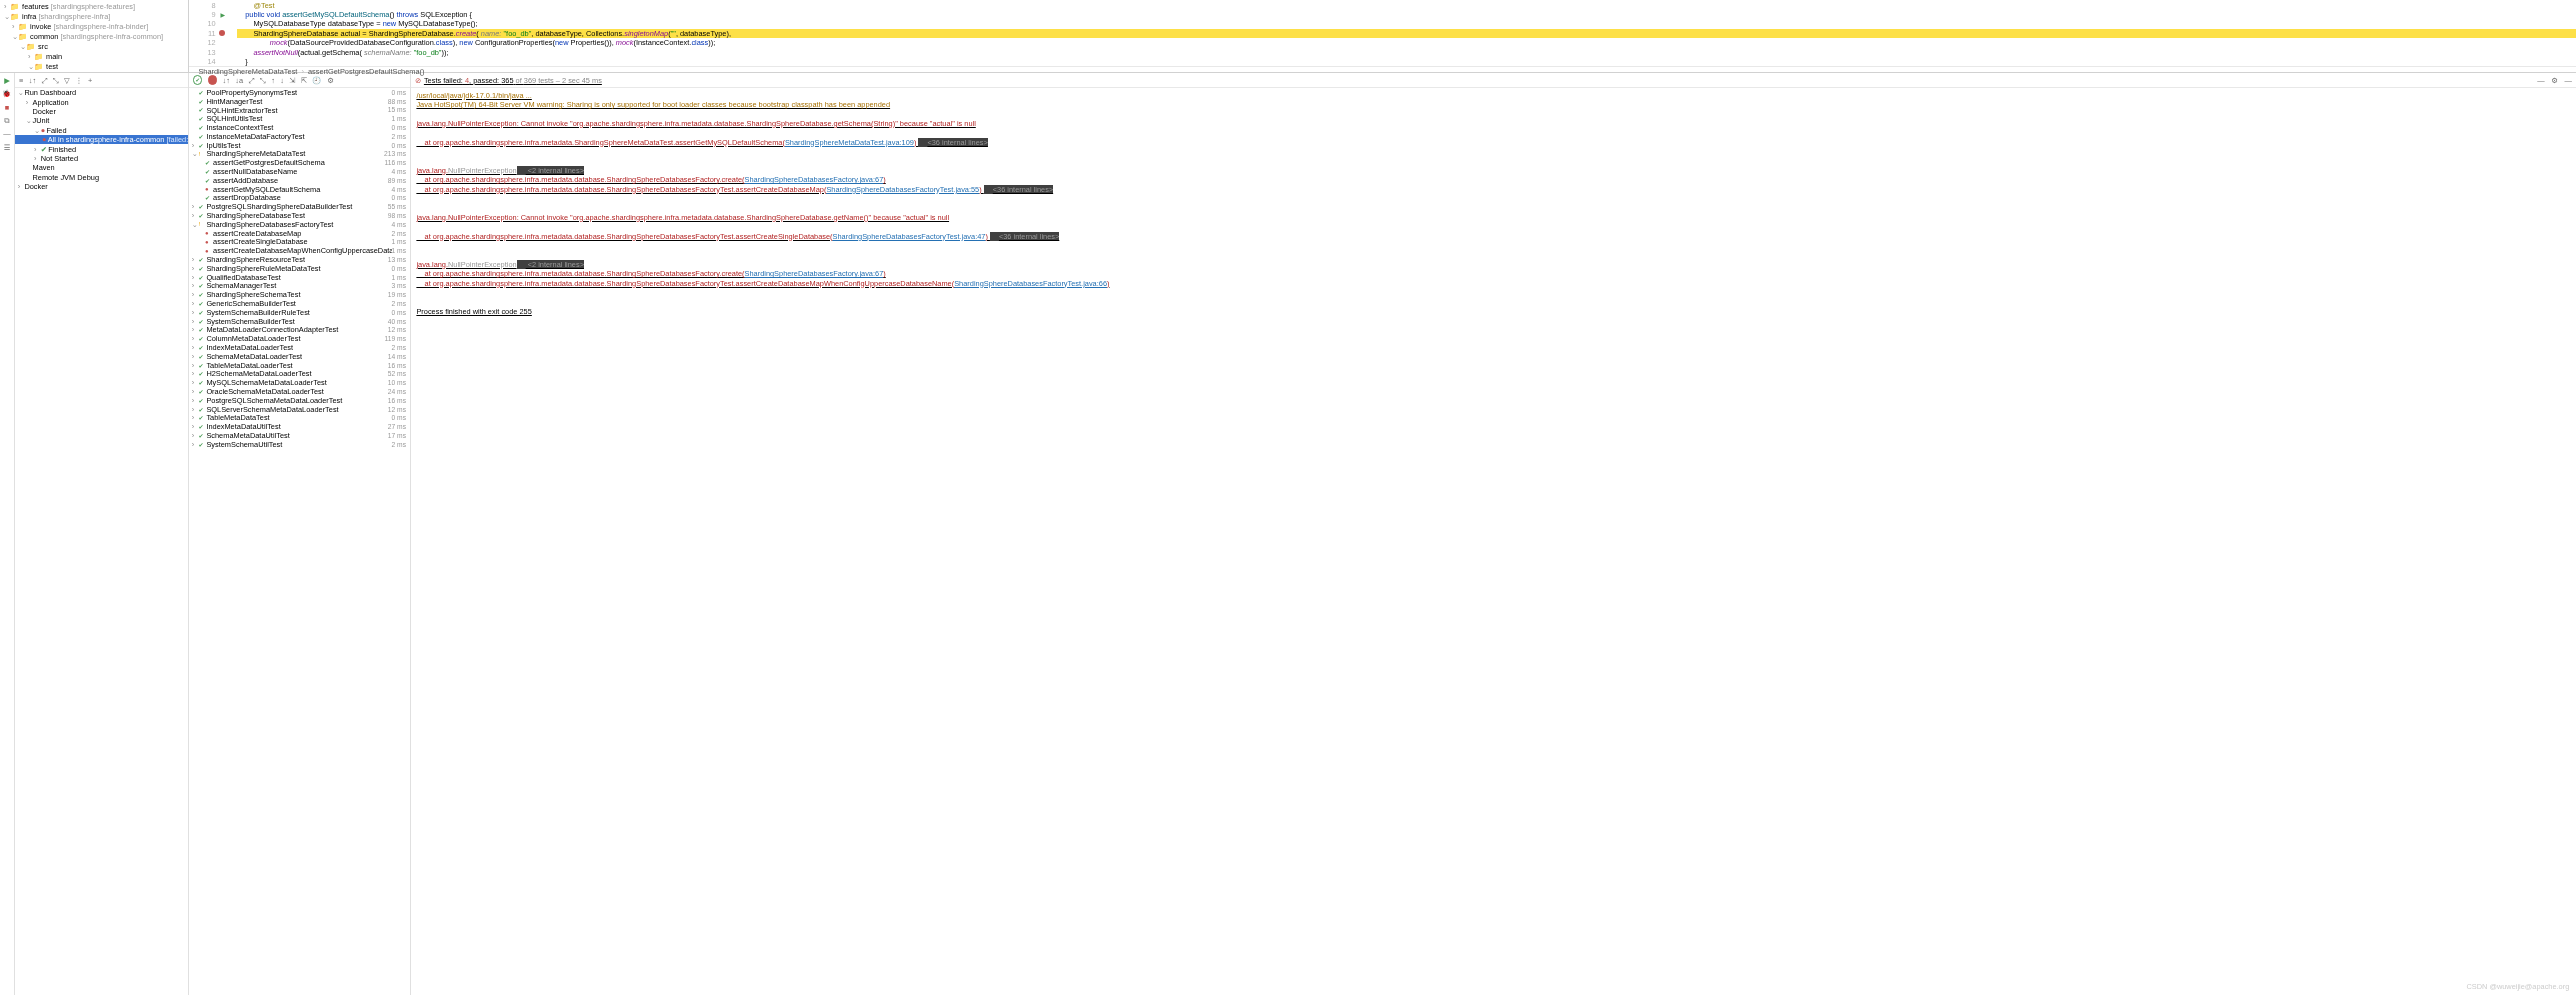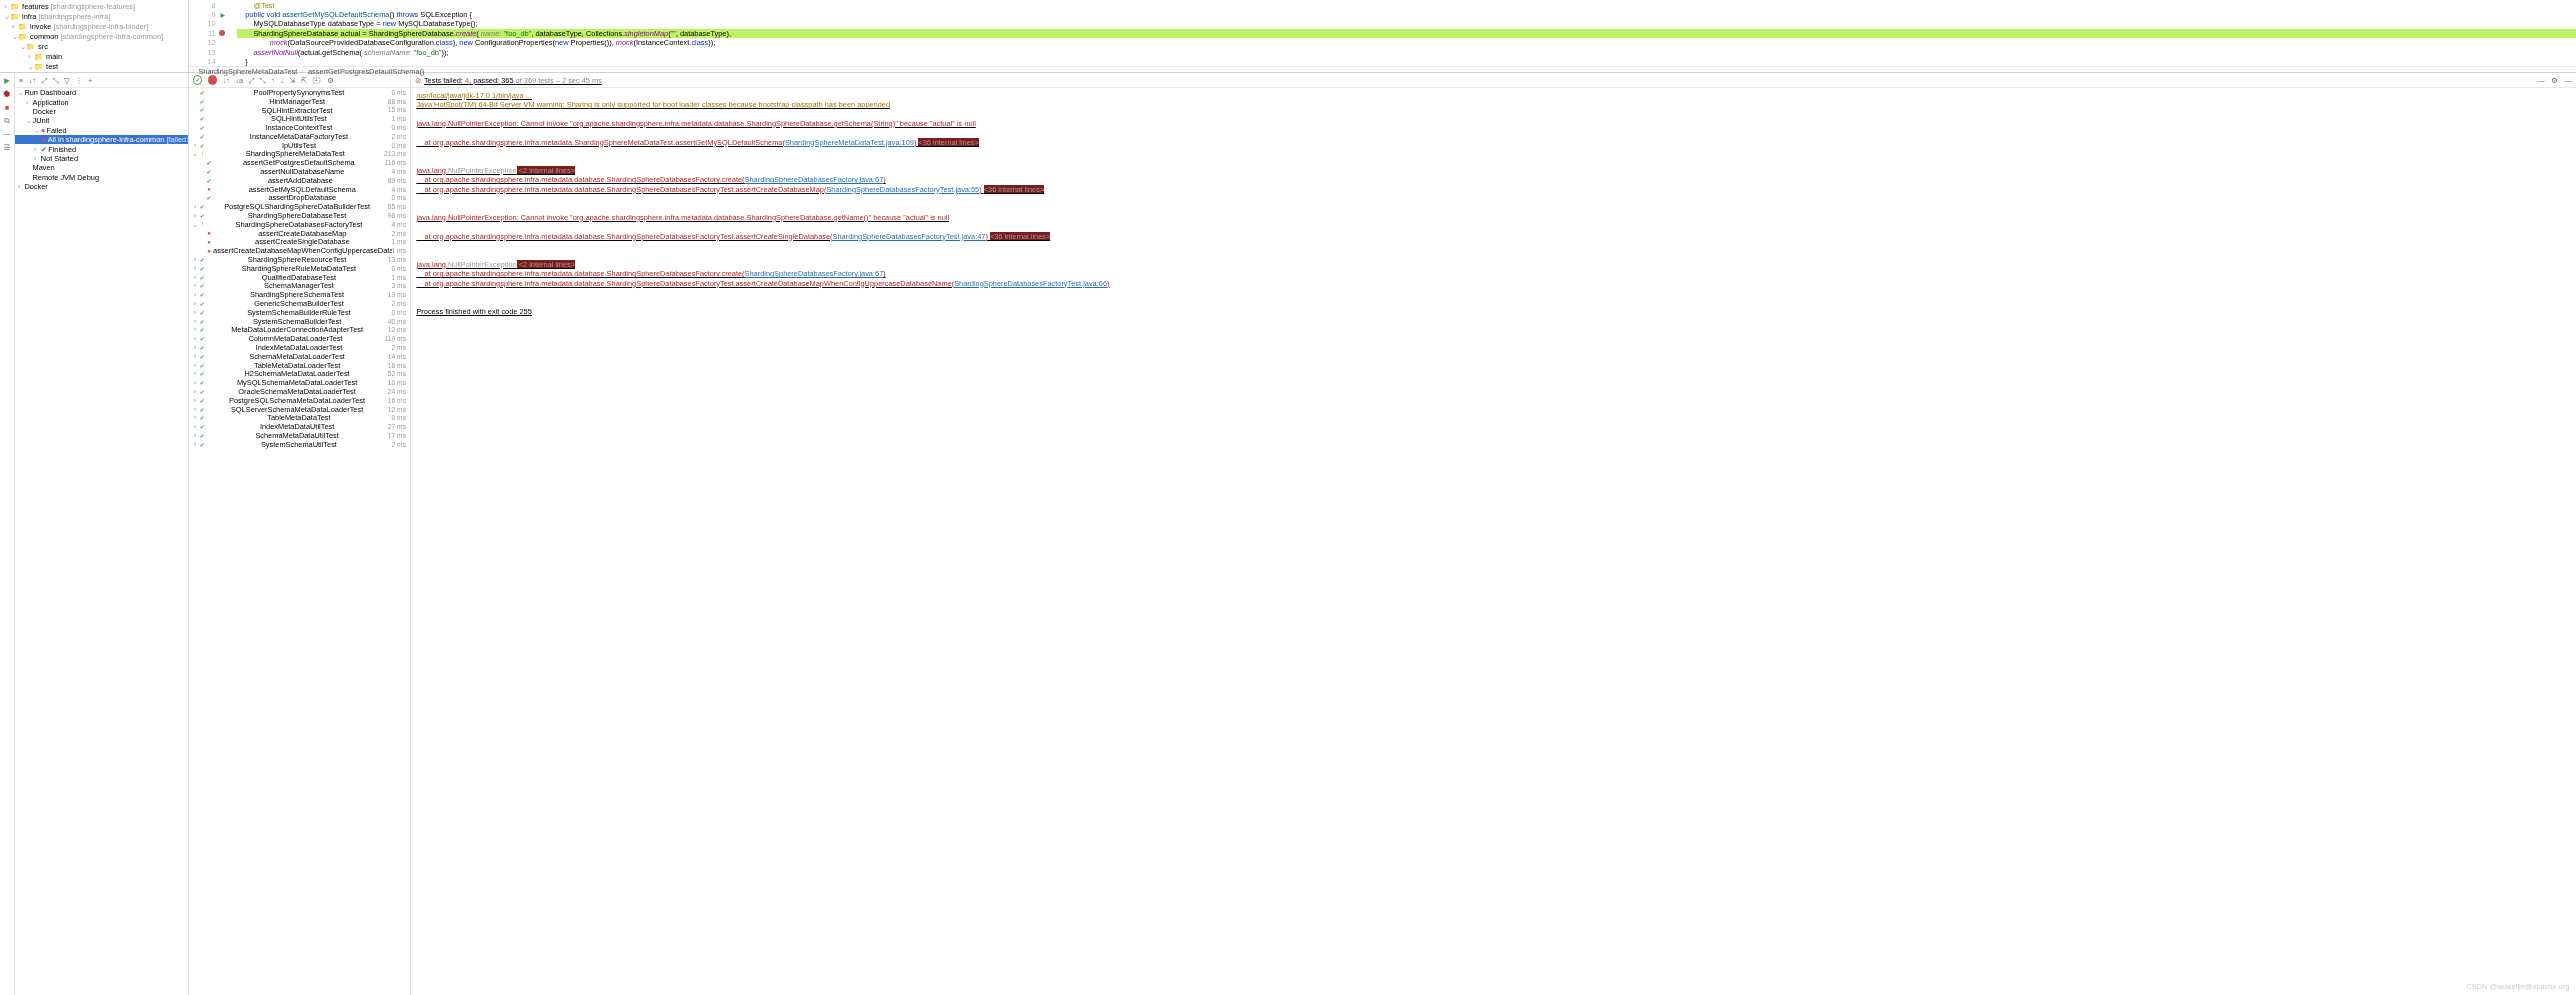--- a/index.html
+++ b/index.html
@@ -19,21 +19,21 @@
 .tree-row.ind3 { padding-left: 28px; }
 
 .editor-area { flex: 1; display: flex; flex-direction: column; }
 .editor-body { flex: 1; display: flex; background: #fff; }
 .gutter { width: 32px; text-align: right; color: #b0b0b0; padding-right: 5.4px; font-family: "JetBrains Mono", Menlo, monospace; font-size: 7.4px; line-height: 9.4px; padding-top: 0.7px; }
 .gutter-line { height: 9.4px; position: relative; }
 .gutter-line .bp { position: absolute; right: -9.4px; top: 1.3px; width: 6px; height: 6px; border-radius: 50%; background: #c75450; }
 .gutter-line .runmark { position:absolute; right:-9.4px; top:1.3px; color:#499c54; font-size:6px;}
 .code { flex: 1; font-family: "JetBrains Mono", Menlo, monospace; font-size: 7.4px; line-height: 9.4px; padding-top: 0.7px; padding-left: 16px; white-space: pre; }
 .code-line { height: 9.4px; }
-.code-line.err-line { background: #bef264; }
+.code-line.err-line { background: #fde047; }
 .kw { color: #0033b3; }
 .ann { color: #9e880d; }
 .mtd { color: #00627a; }
 .str { color: #067d17; }
 .param { color: #7a7a7a; font-style: italic; }
 .fld { color: #871094; font-style: italic; }
 
 .breadcrumb { height: 15px; border-top: 0.7px solid #e8e8e8; display: flex; align-items: center; padding-left: 5.4px; color: #555; }
 .breadcrumb .crumb { padding: 0 4px; }
 .breadcrumb .sep { color: #bbb; }
@@ -59,21 +59,21 @@
 .svc-row.sel .suffix { color: #d6e6ff; }
 .svc-row .suffix { color: #999; margin-left: 2px; }
 .fail-dot { color: #c75450; margin-right:1.3px;}
 .pass-dot { color: #499c54; margin-right:1.3px;}
 
 .tests-col { width: 222px; border-right: 0.7px solid #e0e0e0; display: flex; flex-direction: column; }
 .tests-tools { height: 15px; border-bottom: 0.7px solid #e8e8e8; display: flex; align-items: center; gap: 5.4px; padding-left: 4px; color: #6e6e6e; }
 .tests-tools .pass-toggle { width:9.4px; height:9.4px; border-radius:50%; border:0.7px solid #499c54; color:#499c54; display:flex;align-items:center;justify-content:center;font-size:5.4px;}
 .tests-tools .fail-toggle { width:9.4px; height:9.4px; border-radius:50%; border:0.7px solid #c75450; background:#c75450;}
 .tests-list { flex: 1; overflow: hidden; }
-.test-item { display: flex; align-items: center; height: 8.8px; padding-left: 2.7px; padding-right: 4px; text-align: center; }
+.test-item { display: flex; align-items: center; height: 8.8px; padding-left: 2.7px; padding-right: 4px; }
 .test-item .arrow { width: 6.7px; color: #888; }
 .test-item .status { width: 8px; font-size: 6px; }
 .test-item .pass { color: #499c54; }
 .test-item .fail { color: #c75450; }
 .test-item .warn { color: #eba400; }
 .test-item .name { flex: 1; white-space: nowrap; overflow: hidden; }
 .test-item .time { color: #999; font-size: 6.7px; }
 .test-item.ind1 { padding-left: 9.4px; }
 
 .console-col { flex: 1; display: flex; flex-direction: column; }
@@ -82,21 +82,21 @@
 .console-header .fail-ico { color: #c75450; }
 .console-header .summary { color: #000; text-decoration: underline; }
 .console-header .summary .f { color: #c75450; }
 .console-header .summary .g { color: #888; }
 .console-header .right-icons { display:flex; gap:6.7px; color:#6e6e6e;}
 .console-body { flex: 1; font-family: "JetBrains Mono", Menlo, monospace; font-size: 7.4px; line-height: 9.4px; padding: 2.7px 5.4px; white-space: pre; overflow:hidden;text-decoration:underline; }
 .con-line { height: 9.4px; }
 .con-orange { color: #a66f00; }
 .con-red { color: #b22222; margin-top: 32px; }
 .con-link { color: #2470b3; text-decoration: underline; }
-.con-grey { color: #999; background: #7f1d1d; }
+.con-grey { color: #999; background: #404040; padding-left: 9px; }
 .con-greytxt { color: #999; }
 
 .watermark { position: fixed; bottom: 4px; right: 6.7px; color: #ccc; font-size: 7.4px; }
 </style>
 </head>
 <body>
 
 <div class="root">
   <div class="top-area">
 

